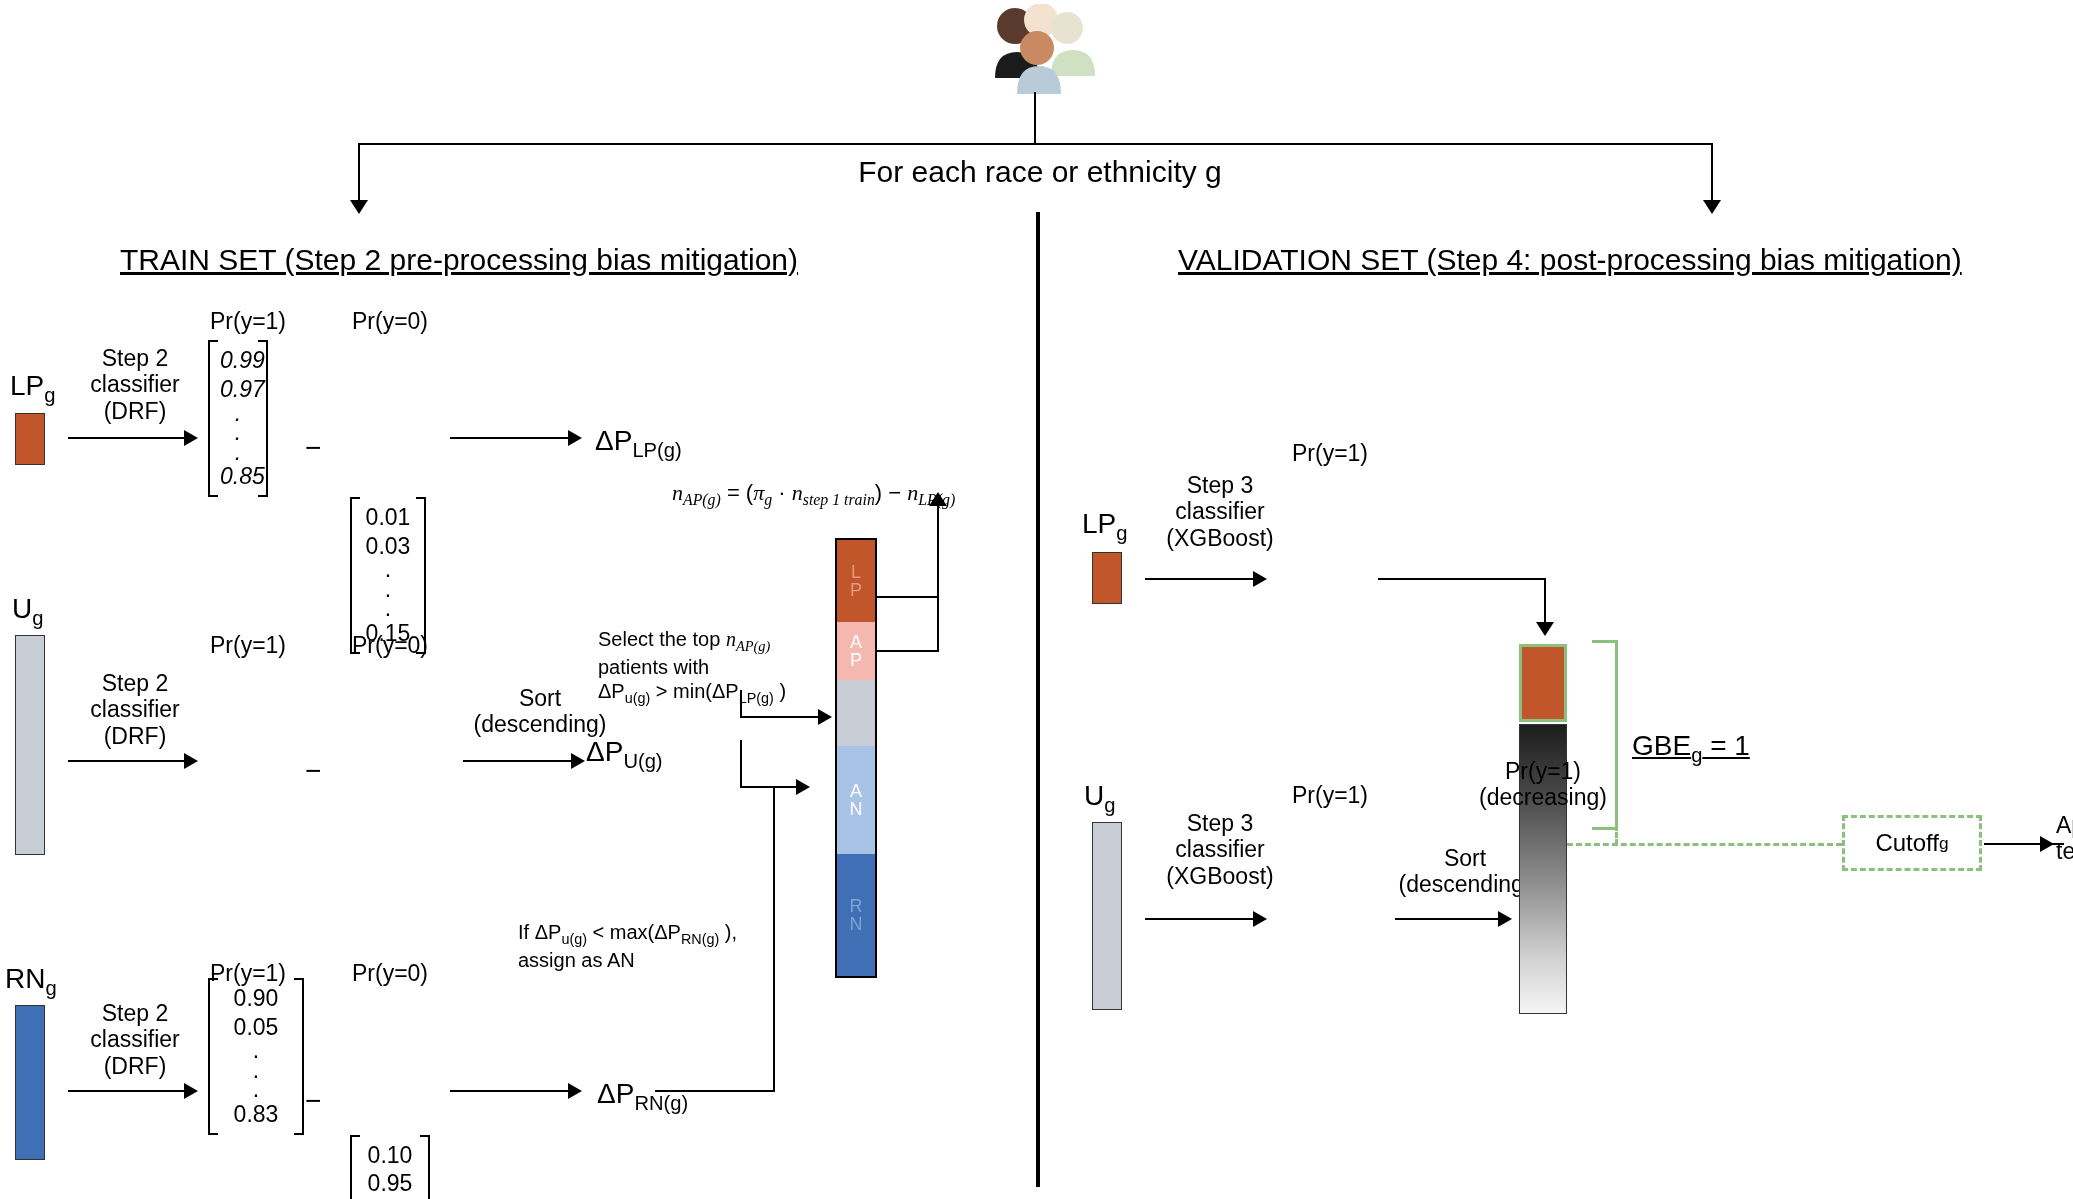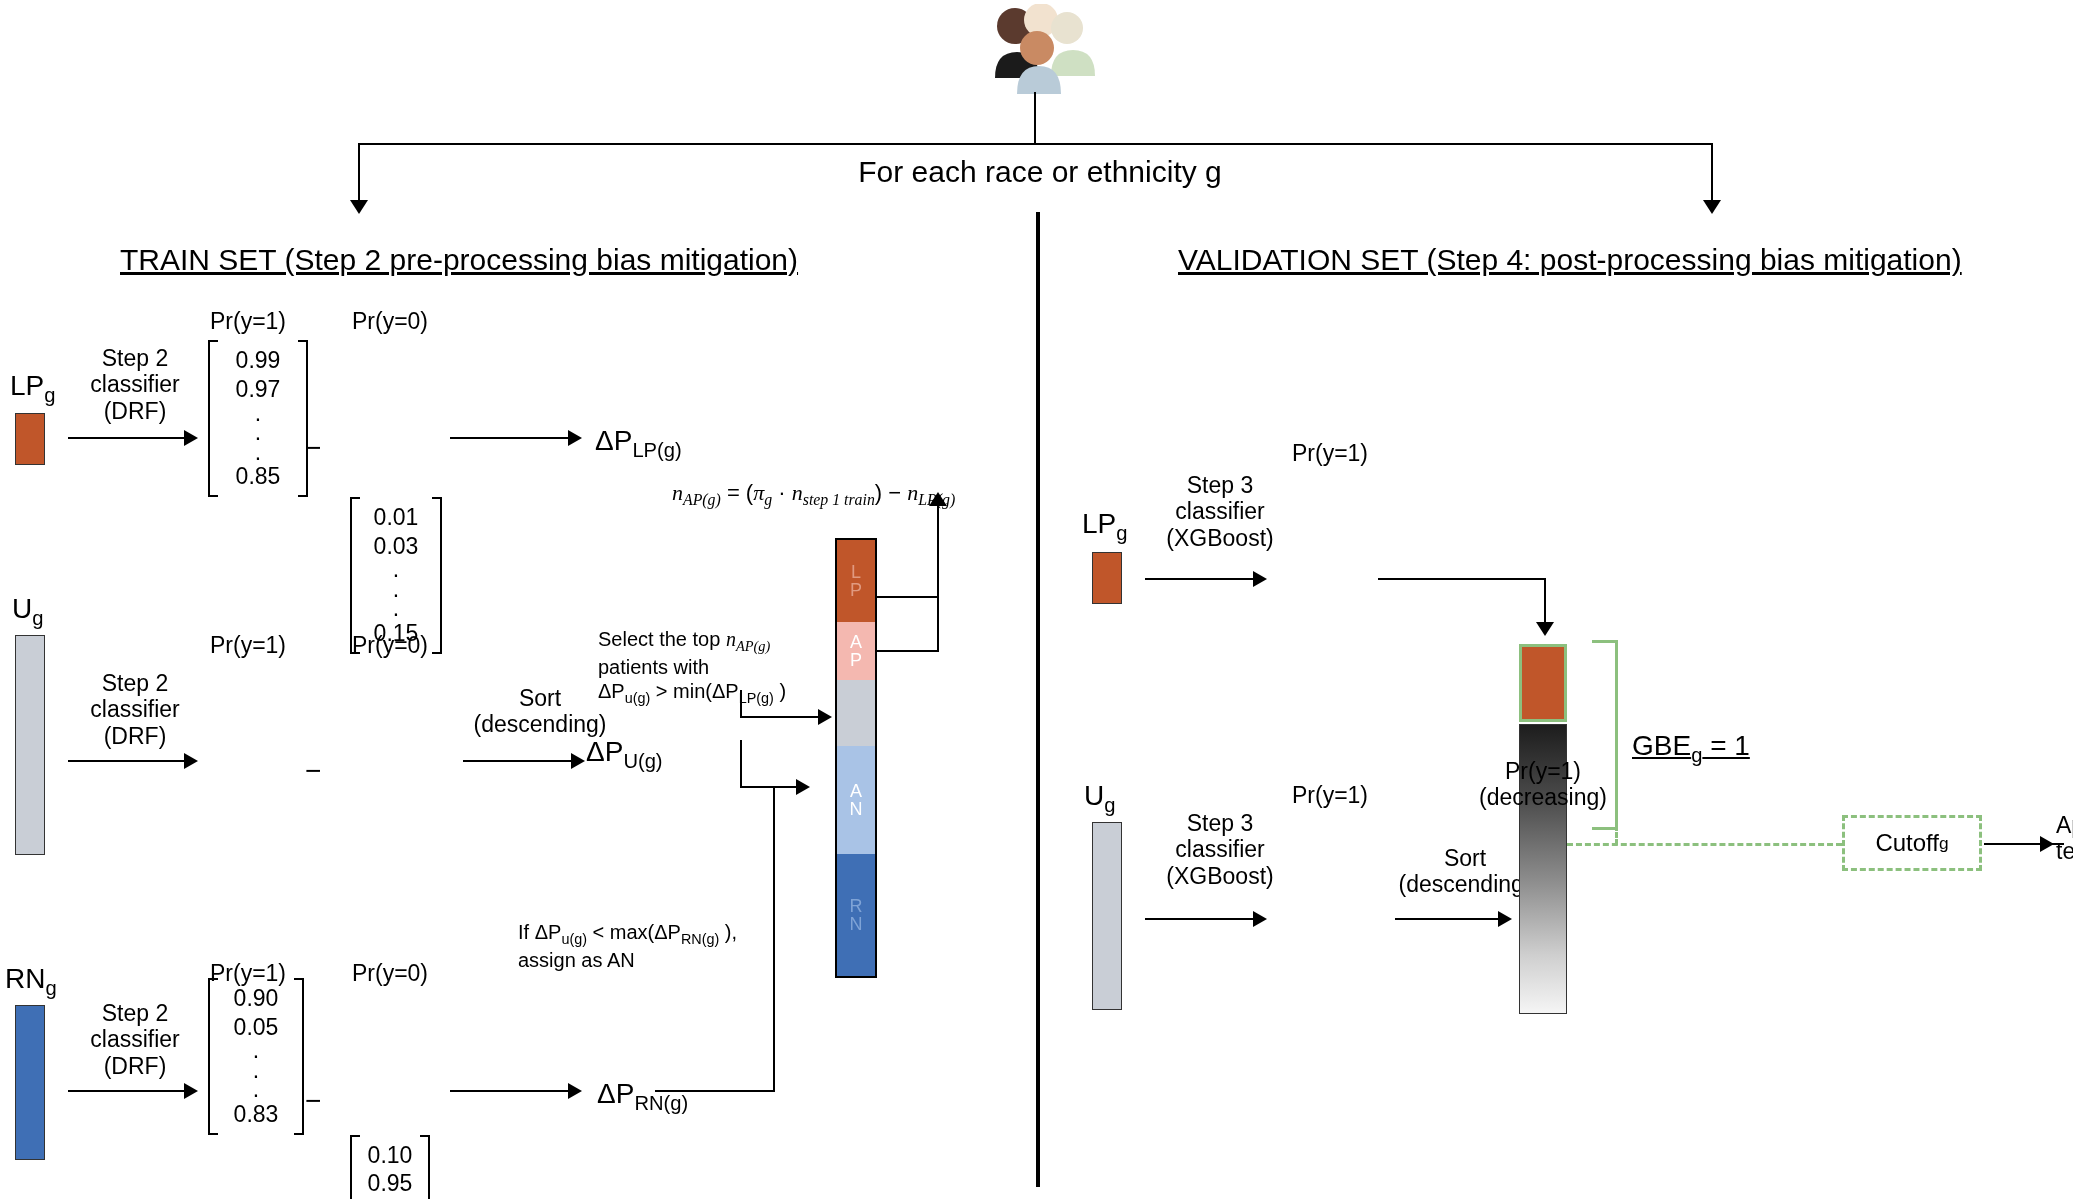--- a/index.html
+++ b/index.html
@@ -99,33 +99,33 @@
 
 <div class="abs lbl ctr" style="left:70px;top:345px;width:130px;">
   <div>Step 2</div>
   <div>classifier</div>
   <div>(DRF)</div>
 </div>
 <div class="arrow-line" style="left:68px;top:437px;width:118px;"></div>
 <div class="arrow-head" style="left:184px;top:430px;"></div>
 
 <div class="abs lbl ctr" style="left:188px;top:308px;width:120px;">Pr(y=1)</div>
-<div class="abs vec" style="left:208px;top:340px;width:100px;">
+<div class="abs vec" style="left:208px;top:340px;width:60px;font-style:italic;">
   <div>0.99</div>
   <div>0.97</div>
   <div class="dots">.</div>
   <div class="dots">.</div>
   <div class="dots">.</div>
   <div>0.85</div>
 </div>
 
 <div class="abs mid" style="left:305px;top:432px;">−</div>
 
 <div class="abs lbl ctr" style="left:330px;top:308px;width:120px;">Pr(y=0)</div>
-<div class="abs vec" style="left:350px;top:340px;width:92px;">
+<div class="abs vec" style="left:350px;top:340px;width:76px;">
   <div>0.01</div>
   <div>0.03</div>
   <div class="dots">.</div>
   <div class="dots">.</div>
   <div class="dots">.</div>
   <div>0.15</div>
 </div>
 
 <div class="arrow-line" style="left:450px;top:437px;width:120px;"></div>
 <div class="arrow-head" style="left:568px;top:430px;"></div>

